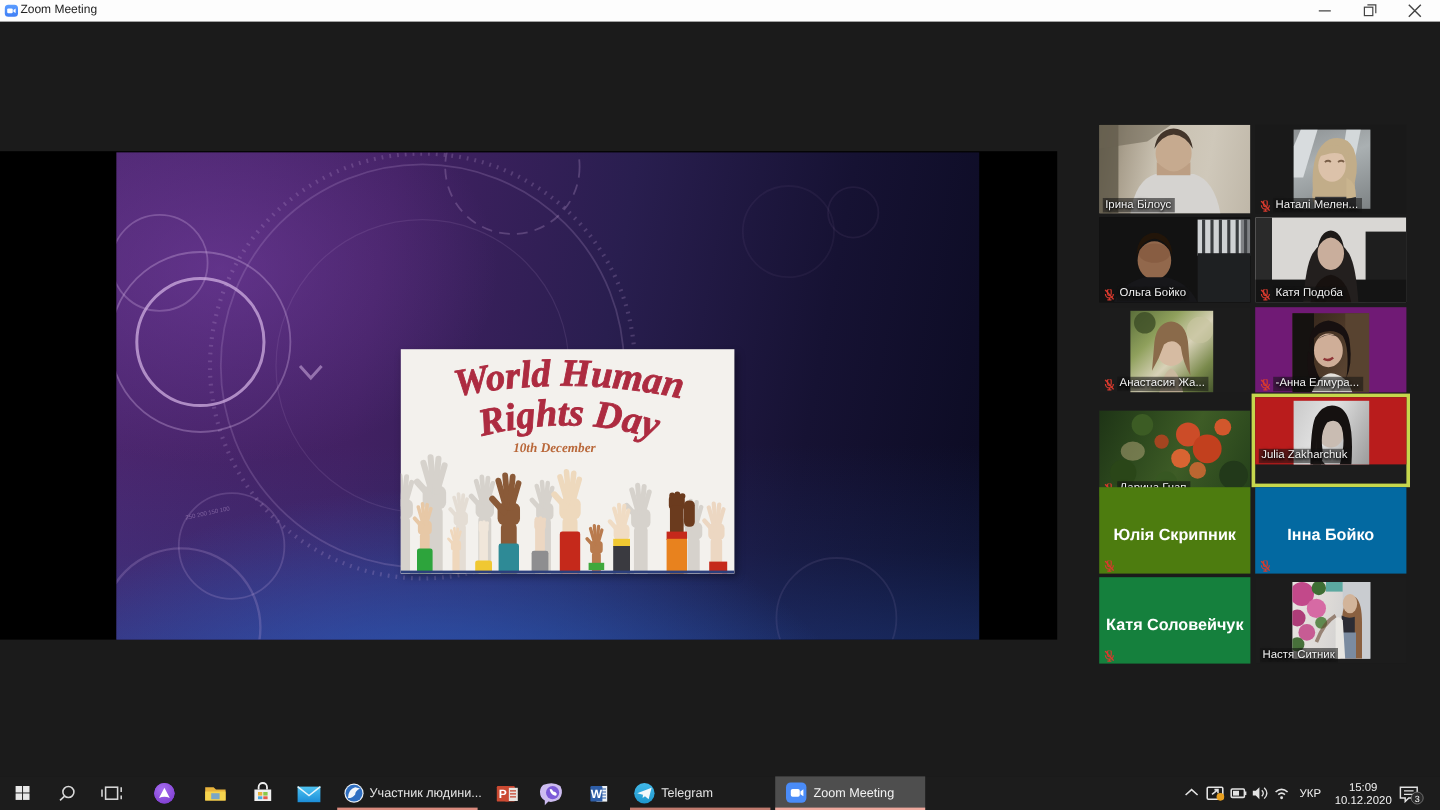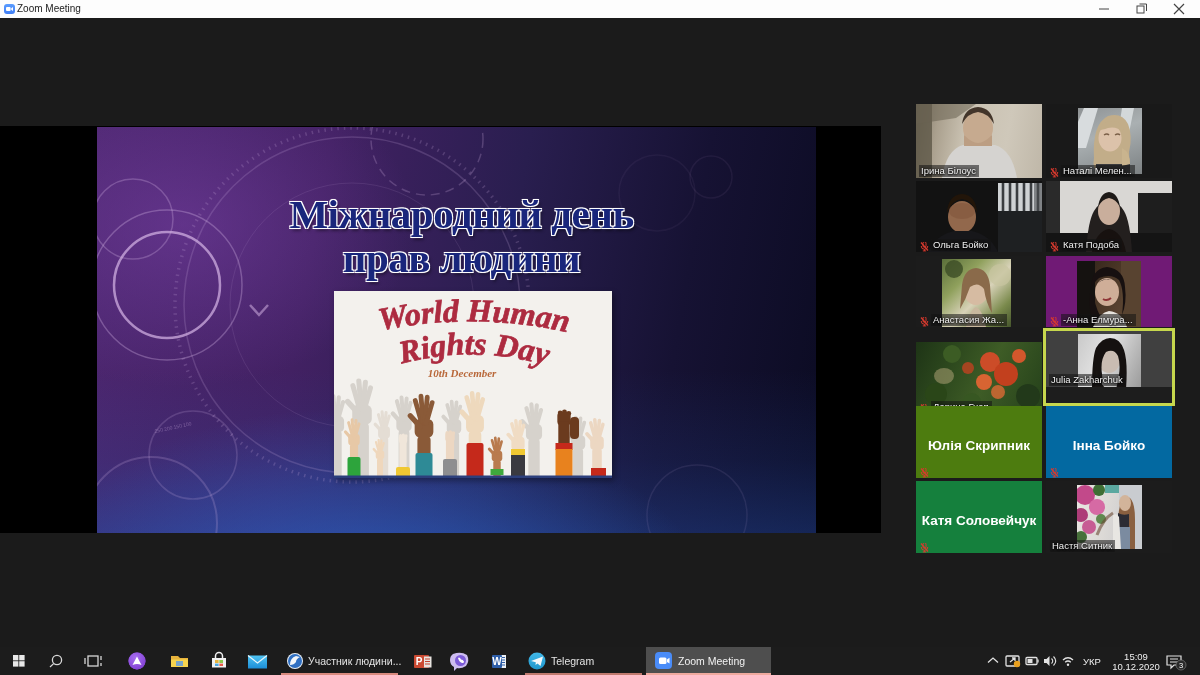--- a/index.html
+++ b/index.html
@@ -64,21 +64,20 @@
    <circle cx="330" cy="12" r="56" stroke-opacity=".25" stroke-width="1.5" stroke-dasharray="9 6"></circle>
    <circle cx="560" cy="66" r="38" stroke-opacity=".06" stroke-width="1.5"></circle>
    <circle cx="614" cy="50" r="21" stroke-opacity=".07" stroke-width="1.5"></circle>
    <circle cx="96" cy="328" r="44" stroke-opacity=".2" stroke-width="1.5"></circle>
    <circle cx="54" cy="396" r="66" stroke-opacity=".22" stroke-width="2"></circle>
    <circle cx="600" cy="388" r="50" stroke-opacity=".1" stroke-width="1.5"></circle>
   </g>
   <text x="58" y="306" fill="#cfaee0" fill-opacity=".4" font-size="5" transform="rotate(-12 58 306)">250 200 150 100</text>
   <path d="M153,178 l9,10 l9,-10" fill="none" stroke="#cfaee0" stroke-opacity=".55" stroke-width="2.5"></path>
  </svg>
- <div class="abs" id="stitle">Міжнародний день<br>прав людини</div>
  <div class="abs" id="card"></div>
  <svg class="abs" style="left:237px;top:164px" width="278" height="187" viewBox="0 0 278 187">
   <defs>
    <g id="hand">
     <rect x="-6" y="34" width="12" height="90" rx="4" fill="currentColor"></rect>
     <rect x="-8.5" y="19" width="17" height="17" rx="5" fill="currentColor"></rect>
     <rect x="-2.2" y="-1" width="4.4" height="26" rx="2.2" fill="currentColor" transform="rotate(-16 0 30)"></rect>
     <rect x="-2.2" y="-4" width="4.4" height="29" rx="2.2" fill="currentColor" transform="rotate(-5 0 30)"></rect>
     <rect x="-2.2" y="-3" width="4.4" height="28" rx="2.2" fill="currentColor" transform="rotate(5.5 0 30)"></rect>
     <rect x="-2.2" y="1" width="4.4" height="24" rx="2.2" fill="currentColor" transform="rotate(16 0 30)"></rect>
@@ -286,21 +285,21 @@
   <circle cx="82" cy="50" r="7" fill="#dd6a35" opacity=".8"></circle>
  </svg>
  <div class="mic"><svg width="9" height="10" viewBox="0 0 9 10">
         <path d="M3,1.2 a1.5,1.5 0 0 1 3,0 v2.6 a1.5,1.5 0 0 1 -3,0 Z M1.2,4 a3.3,3.3 0 0 0 6.6,0 M4.5,7.3 v1.6 M2.8,8.9 h3.4" stroke="#d83a2e" stroke-width="1" fill="none"></path>
         <line x1="1" y1="0.5" x2="8" y2="8.5" stroke="#d83a2e" stroke-width="1.2"></line>
       </svg></div>
  <div class="name" style="left:15px"><span class="bg">Дарина Гнап</span></div>
 </div>
 
 <div class="abs" style="left:1043px;top:328px;width:132px;height:78px;border:3px solid #c6d74d;box-sizing:border-box;background:#1d1d1d"></div>
-<div class="abs tile c2" style="top:331px;height:56px;background:#404040">
+<div class="abs tile c2" style="top:331px;height:56px;background:#b91c1c">
  <div class="abs" style="left:32px;top:3px;width:63px;height:55px;background:linear-gradient(115deg,#c9c9c9 0%,#e2e2e2 40%,#9a9a9a 100%)"></div>
  <svg class="abs" style="left:32px;top:3px" width="63" height="55" viewBox="0 0 63 55">
   <ellipse cx="31" cy="26" rx="11" ry="13" fill="#c9bcb2"></ellipse>
   <path d="M14,55 Q14,24 18,14 Q24,4 32,4 Q42,4 46,16 Q50,28 48,55 L38,55 Q44,34 40,22 Q36,14 28,18 Q22,26 24,40 Q25,50 22,55 Z" fill="#151110"></path>
   <path d="M20,26 q-2,14 2,22 l6,7 l-12,0 Z" fill="#1a1614"></path>
  </svg>
  <div class="name"><span class="bg">Julia Zakharchuk</span></div>
 </div>
 
 <div class="abs tile c1" style="top:406px;height:72px;background:#4d7c0f">

